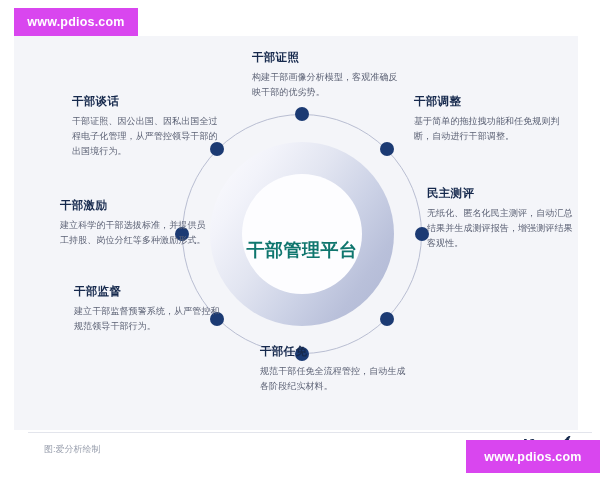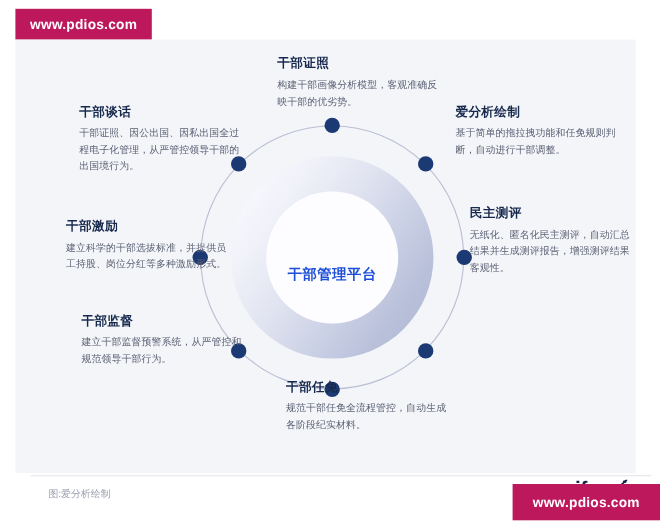--- a/index.html
+++ b/index.html
@@ -11,21 +11,21 @@
     width: 600px;
     height: 480px;
     position: relative;
     overflow: hidden;
     font-family: "Liberation Sans", "DejaVu Sans", sans-serif;
   }
 
   
   .watermark {
     position: absolute;
-    background: #be185d;
+    background: #d946ef;
     color: #ffffff;
     font-size: 12.5px;
     font-weight: bold;
     letter-spacing: .2px;
     display: flex;
     align-items: center;
     justify-content: center;
   }
   .watermark.top {
     left: 14px;
@@ -83,23 +83,23 @@
     position: absolute;
     left: 60px; top: 60px;
     width: 120px; height: 120px;
     border-radius: 50%;
     background: #fdfdff;
     display: flex;
     align-items: center;
     justify-content: center;
   }
   .center-label {
-    font-size: 13px;
-    font-weight: bold;
-    color: #1d4ed8;
+    font-size: 18px;
+    font-weight: bold;
+    color: #0f766e;
     letter-spacing: .5px;
     margin-top: 32px;
   }
   .node {
     position: absolute;
     width: 14px;
     height: 14px;
     margin-left: -7px;
     margin-top: -7px;
     border-radius: 50%;
@@ -186,21 +186,21 @@
     <div class="node" style="left:0px; top:120px;"></div>
     <div class="node" style="left:35.1px; top:35.1px;"></div>
   </div>
 
   <div class="label" style="left:238px; top:14px;">
     <div class="title">干部证照</div>
     <div class="desc">构建干部画像分析模型，客观准确反映干部的优劣势。</div>
   </div>
 
   <div class="label right" style="left:400px; top:58px;">
-    <div class="title">爱分析绘制</div>
+    <div class="title">干部调整</div>
     <div class="desc">基于简单的拖拉拽功能和任免规则判断，自动进行干部调整。</div>
   </div>
 
   <div class="label right" style="left:413px; top:150px;">
     <div class="title">民主测评</div>
     <div class="desc">无纸化、匿名化民主测评，自动汇总结果并生成测评报告，增强测评结果客观性。</div>
   </div>
 
 
   <div class="label" style="left:246px; top:308px;">

